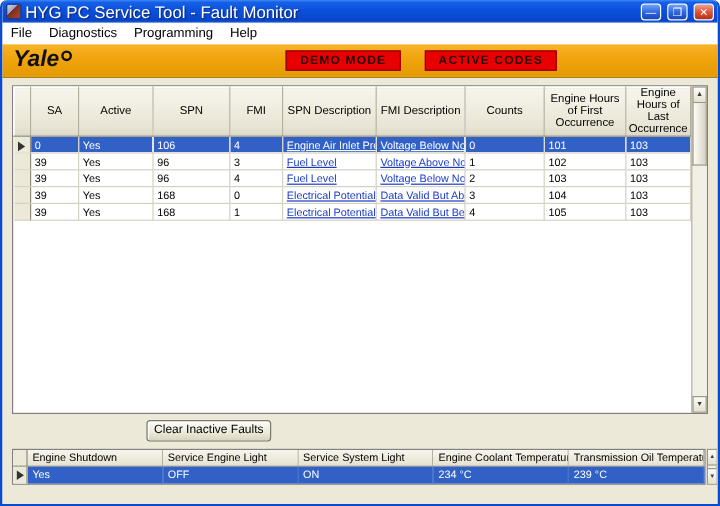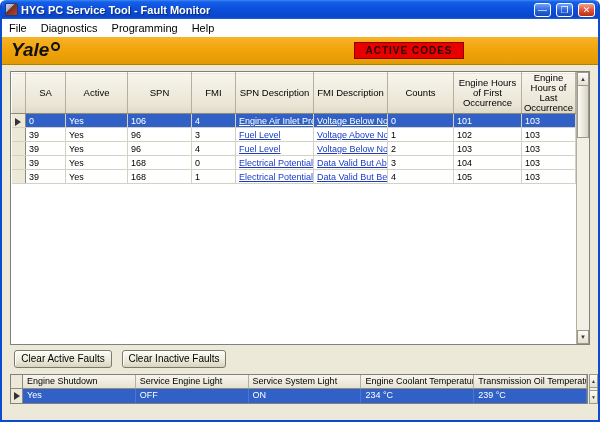--- a/index.html
+++ b/index.html
@@ -9,21 +9,21 @@
   .window{width:600px;height:422px;position:relative;background:#ECE9D8;
     border:2px solid #0B4BD0;border-top:none;border-radius:6px 6px 0 0;overflow:hidden;}
 
   
   .titlebar{height:19px;display:flex;align-items:center;gap:3px;padding:0 3px;
     background:linear-gradient(180deg,#3A8AF4 0%,#1660E8 10%,#0B50DD 45%,#0A45C8 90%,#1E62E0 100%);
     border-radius:4px 4px 0 0;}
   .app-icon{width:13px;height:13px;border-radius:2px;flex:0 0 auto;
     background:linear-gradient(135deg,#d8dbe6 0%,#9aa5c4 40%,#7c2f1d 41%,#b5432a 100%);
     border:1px solid #1c3a8c;}
-  .title-text{flex:1;font-size:11px;font-weight:bold;color:#fff;text-shadow:1px 1px 1px #0a2a7a;
+  .title-text{flex:1;font-size:14px;font-weight:normal;color:#fff;text-shadow:1px 1px 1px #0a2a7a;
     white-space:nowrap;overflow:hidden;}
   .tb-btn{width:17px;height:14px;margin-left:2px;border-radius:3px;border:1px solid #fff;
     color:#fff;font-size:9px;line-height:12px;text-align:center;flex:0 0 auto;}
   .btn-min,.btn-max{background:linear-gradient(180deg,#6FA1F6 0%,#2B63DE 55%,#1848B8 100%);}
   .btn-close{background:linear-gradient(180deg,#F0A08C 0%,#E25438 50%,#B83010 100%);}
 
   
   .menubar{height:18px;background:#ffffff;display:flex;align-items:center;font-size:11px;color:#000;
     border-bottom:1px solid #FFFFFF;}
   .menu-item{padding:1px 7px;white-space:nowrap;}
@@ -120,20 +120,21 @@
     <span class="menu-item">Diagnostics</span>
     <span class="menu-item">Programming</span>
     <span class="menu-item">Help</span>
   </div>
 
   <div class="toolbar">
     <div class="logo">
         <span>Yale</span>
         <span class="logo-mark"></span>
       </div>
+    <div class="red-box demo-box">DEMO MODE</div>
     <div class="red-box codes-box">ACTIVE CODES</div>
   </div>
 
   <div class="main">
 
     <div class="grid-wrap">
       <table class="fault-table">
         <colgroup>
           <col style="width:14px">
             <col style="width:40px">
@@ -232,21 +233,20 @@
       <div class="scroll-space"></div>
 
       <div class="vscroll">
         <div class="scroll-btn">▲</div>
         <div class="scroll-thumb"></div>
         <div class="scroll-space"></div>
         <div class="scroll-btn">▼</div>
       </div>
     </div>
 
-    <div class="push-btn btn-clear-active">Clear Active Faults</div>
     <div class="push-btn btn-clear-inactive">Clear Inactive Faults</div>
 
     <div class="status-grid">
       <div class="status-row status-head">
         <div class="status-selcol"></div>
         <div class="status-cell">Engine Shutdown</div>
         <div class="status-cell">Service Engine Light</div>
         <div class="status-cell">Service System Light</div>
         <div class="status-cell">Engine Coolant Temperature</div>
         <div class="status-cell">Transmission Oil Temperature</div>

